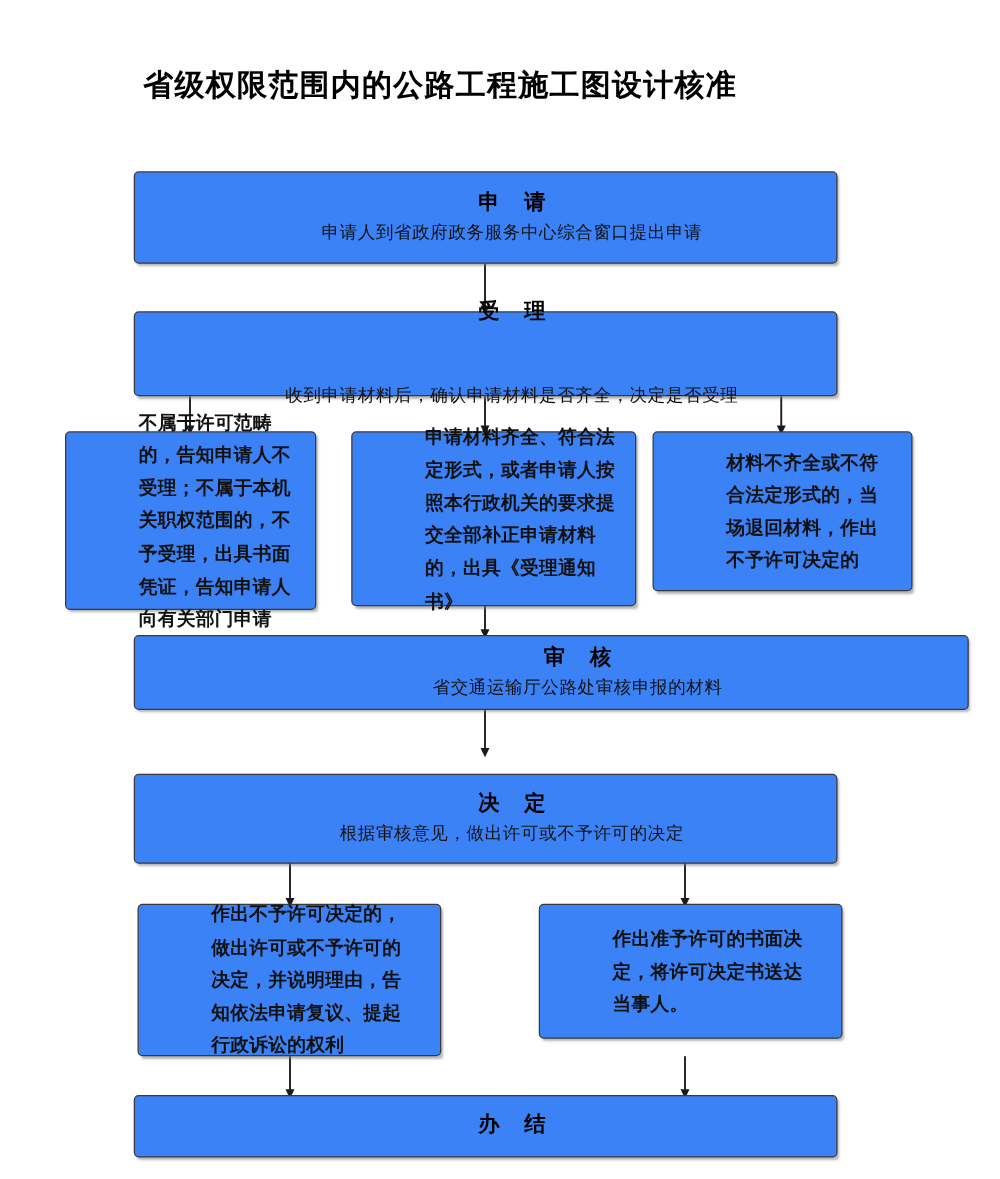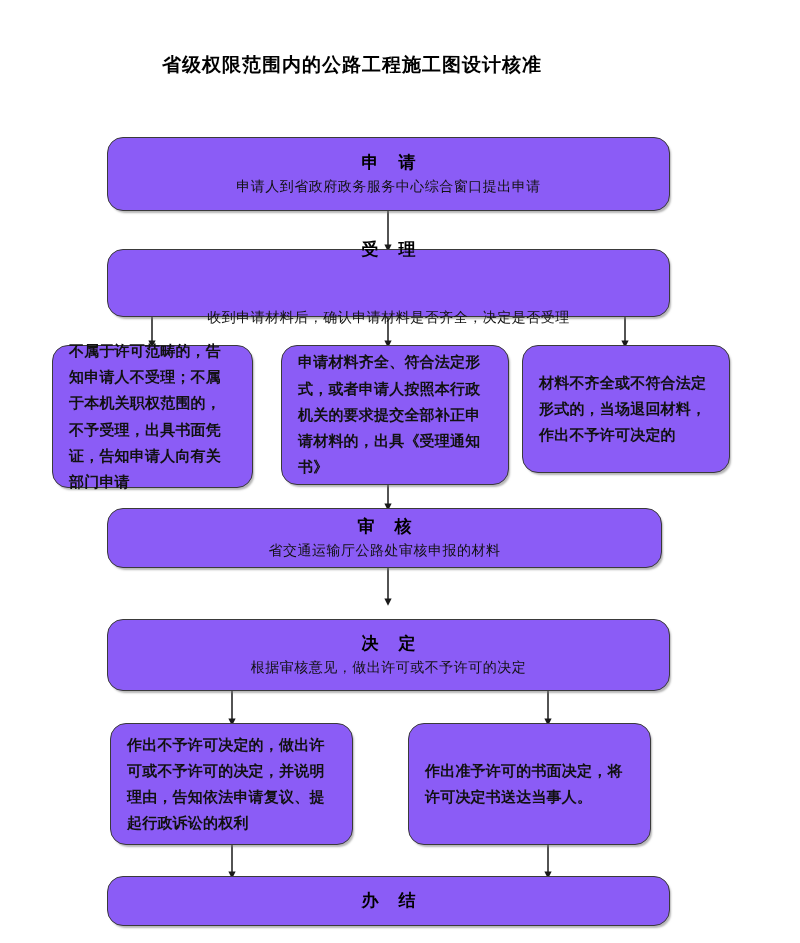--- a/index.html
+++ b/index.html
@@ -22,38 +22,39 @@
     width: 800px;
     height: 943px;
   }
 
   .page-title {
     position: absolute;
     left: 0;
     top: 52px;
     width: 704px;
     text-align: center;
-    font-size: 19px;
+    font-size: 24px;
     font-weight: bold;
     letter-spacing: 1px;
     font-family: Liberation Sans, sans-serif;
     color: #000000;
   }
 
   .node {
     position: absolute;
     box-sizing: border-box;
     border: 1.4px solid #3a3a3a;
-    border-radius: 16px;
-    background: #8b5cf6;
+    border-radius: 4px;
+    background: #3b82f6;
     box-shadow: 2px 2.5px 2px -1px rgba(120,120,120,0.55);
     display: flex;
     flex-direction: column;
     justify-content: center;
     align-items: center;
+    padding-left: 42px;
   }
 
   .node-heading {
     font-size: 17px;
     font-weight: bold;
     letter-spacing: 7px;
     text-indent: 7px;
     font-family: "DejaVu Sans", "Liberation Sans", sans-serif;
     color: #000000;
     line-height: 1.5;
@@ -131,35 +132,35 @@
   </div>
 
   <div class="node para" style="left: 281px; top: 345px; width: 228px; height: 140px;">
     <div class="node-body">申请材料齐全、符合法定形式，或者申请人按照本行政机关的要求提交全部补正申请材料的，出具《受理通知书》</div>
   </div>
 
   <div class="node para" style="left: 522px; top: 345px; width: 208px; height: 128px;">
     <div class="node-body">材料不齐全或不符合法定形式的，当场退回材料，作出不予许可决定的</div>
   </div>
 
-  <div class="node" style="left: 107px; top: 508px; width: 555px; height: 60px;">
+  <div class="node" style="left: 107px; top: 508px; width: 668px; height: 60px;">
     <div class="node-heading">审 核</div>
     <div class="node-body">省交通运输厅公路处审核申报的材料</div>
   </div>
 
   <div class="node" style="left: 107px; top: 603px; width: 563px; height: 72px; margin-top: 16px;">
     <div class="node-heading">决 定</div>
     <div class="node-body">根据审核意见，做出许可或不予许可的决定</div>
   </div>
 
   <div class="node para" style="left: 110px; top: 723px; width: 243px; height: 122px;">
     <div class="node-body">作出不予许可决定的，做出许可或不予许可的决定，并说明理由，告知依法申请复议、提起行政诉讼的权利</div>
   </div>
 
-  <div class="node para" style="left: 408px; top: 723px; width: 243px; height: 122px;">
+  <div class="node para" style="left: 431px; top: 723px; width: 243px; height: 108px;">
     <div class="node-body">作出准予许可的书面决定，将许可决定书送达当事人。</div>
   </div>
 
   <div class="node" style="left: 107px; top: 876px; width: 563px; height: 50px;">
     <div class="node-heading">办 结</div>
   </div>
 
 </div>
 
 </body></html>

